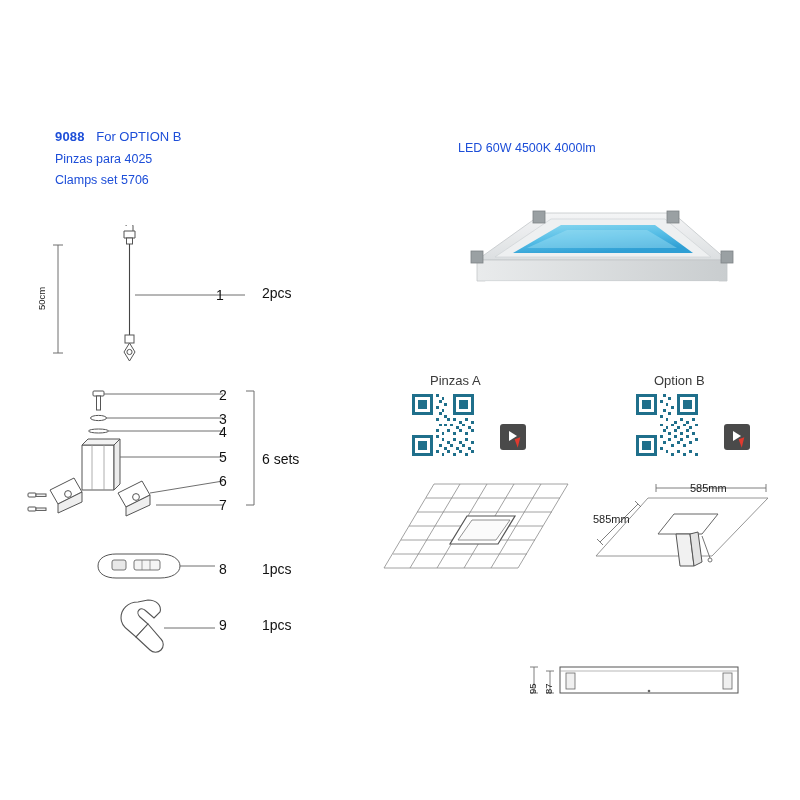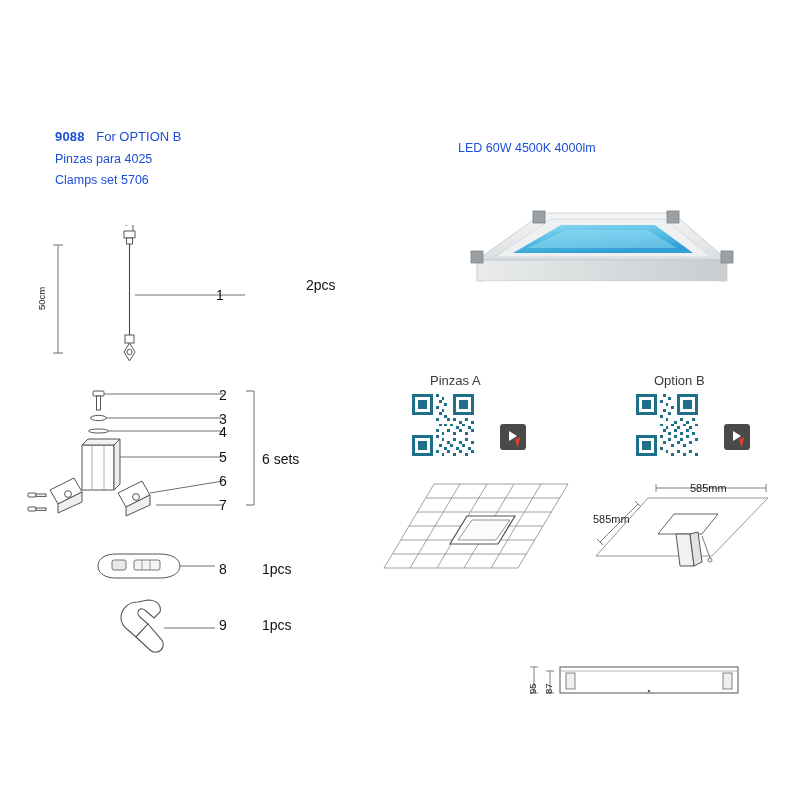--- a/index.html
+++ b/index.html
@@ -137,21 +137,21 @@
 
       <line x1="95" y1="70" x2="205" y2="70" stroke="#6f6f6f" stroke-width="1"></line>
     </svg>
   </div>
 
   <div class="abs" style="left:36px; top:310px; height:0;">
     <div class="vtext">50cm</div>
   </div>
 
   <div class="abs num" style="left:216px; top:287px;">1</div>
-  <div class="abs qty" style="left:262px; top:277px;margin-left:44px;">2pcs</div>
+  <div class="abs qty" style="left:262px; top:285px;">2pcs</div>
 
   <div class="abs" style="left:10px; top:385px; width:330px; height:150px;">
     <svg width="330" height="150" viewBox="0 0 330 150">
 
       <rect x="83" y="6" width="11" height="5" rx="1" fill="#ffffff" stroke="#555" stroke-width="1"></rect>
       <rect x="86.5" y="11" width="4" height="14" fill="#ffffff" stroke="#555" stroke-width="1"></rect>
       <line x1="94" y1="9" x2="213" y2="9" stroke="#6f6f6f" stroke-width="1"></line>
 
       <ellipse cx="88.5" cy="33" rx="8" ry="2.6" fill="#ffffff" stroke="#555" stroke-width="1"></ellipse>
       <line x1="96" y1="33" x2="213" y2="33" stroke="#6f6f6f" stroke-width="1"></line>

